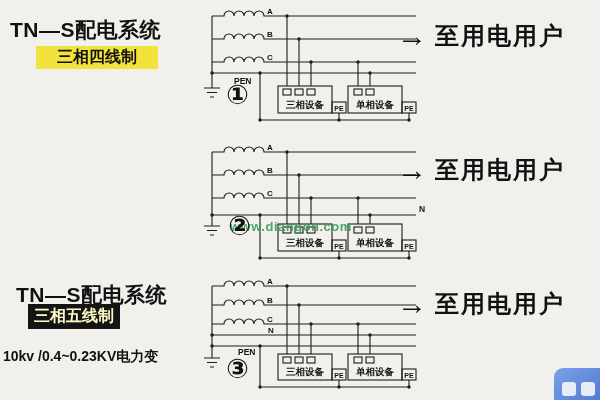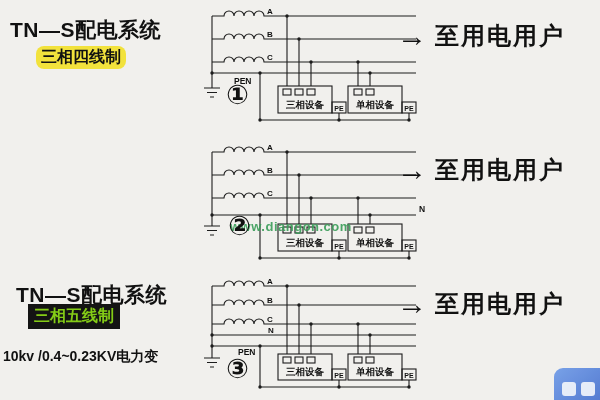--- a/index.html
+++ b/index.html
@@ -3,22 +3,22 @@
 <meta charset="utf-8">
 <style>
   html,body{margin:0;padding:0;}
   .stage{
     position:relative;width:600px;height:400px;overflow:hidden;
     background:#f1f0ed;color:#111;
     font-family:"Liberation Sans","DejaVu Sans",sans-serif;
   }
   .abs{position:absolute;}
   .sec-title{font-size:21px;font-weight:700;letter-spacing:.5px;white-space:nowrap;}
-  .hl-yellow{background:#f2e23c;font-size:16px;font-weight:700;padding:1px 5px;white-space:nowrap;border-radius:8px;}
-  .hl-black{background:#141414;color:#84cc16;font-size:16px;font-weight:700;padding:2px 6px;white-space:nowrap;}
+  .hl-yellow{background:#f2e23c;font-size:16px;font-weight:700;padding:1px 21px;white-space:nowrap;}
+  .hl-black{background:#141414;color:#fef9c3;font-size:16px;font-weight:700;padding:2px 6px;white-space:nowrap;}
   .num{font-size:27px;font-weight:700;line-height:1;}
   .users{display:flex;align-items:center;gap:8px;white-space:nowrap;}
   .users .arrow{font-size:30px;font-weight:700;line-height:1;}
   .users .txt{font-size:24px;font-weight:700;letter-spacing:2px;}
   .wm{font-size:13px;font-weight:600;color:rgba(56,156,88,.9);letter-spacing:.5px;white-space:nowrap;margin-top:32px;}
   .footer-line{font-size:14px;font-weight:700;white-space:nowrap;}
   svg{display:block;}
   svg text{font-family:"Liberation Sans","DejaVu Sans",sans-serif;}
   .logo{
     left:554px;top:368px;width:58px;height:42px;border-radius:9px;

